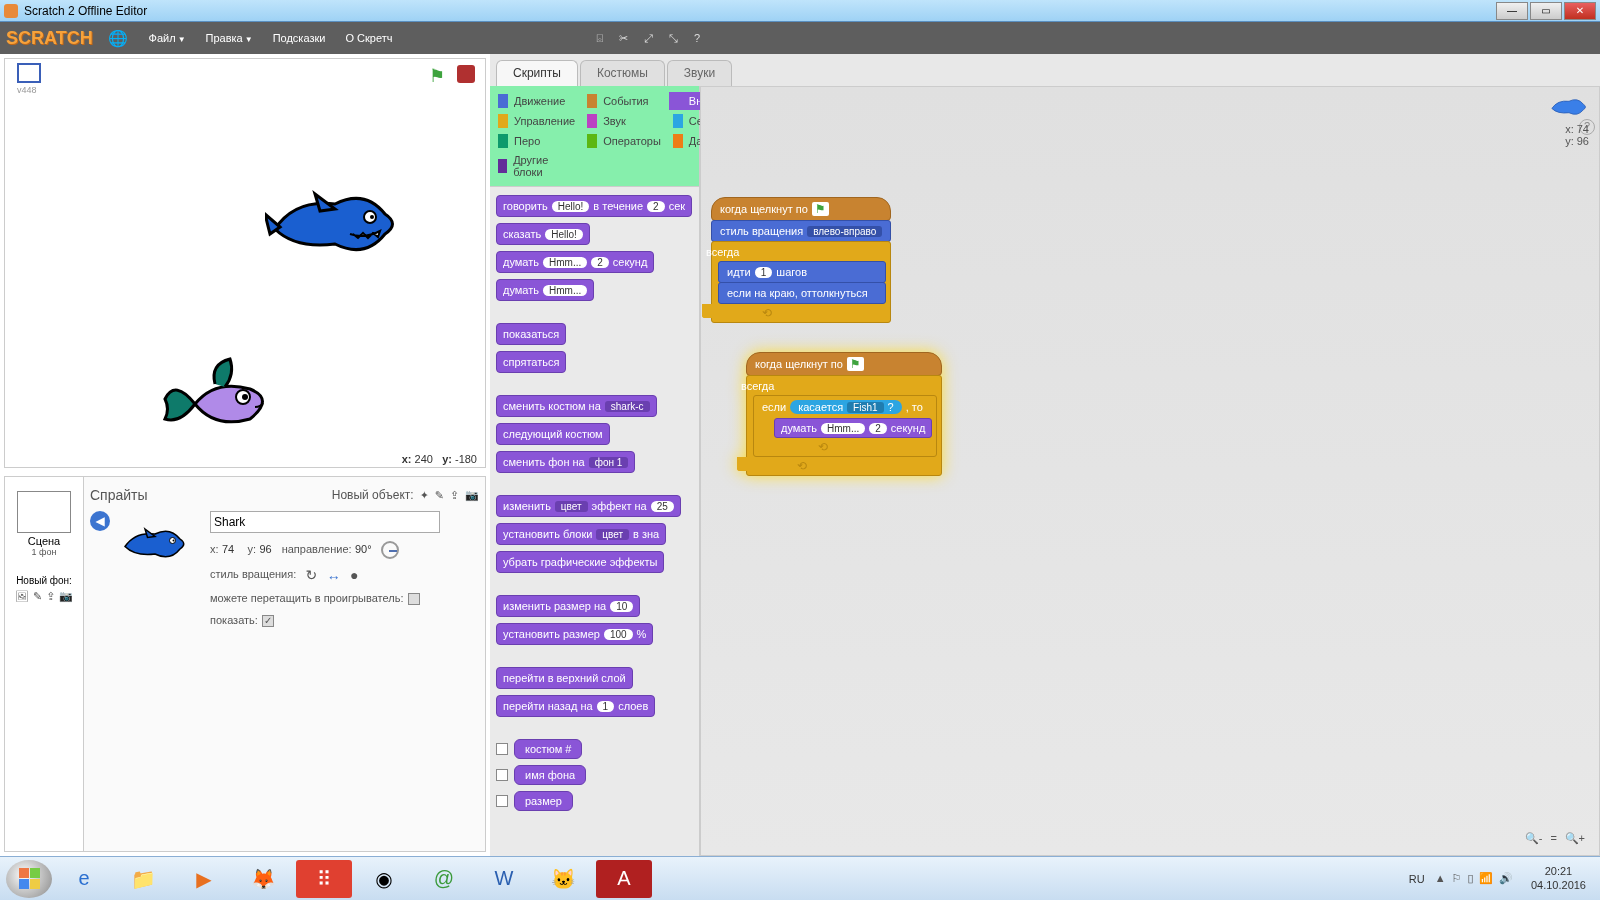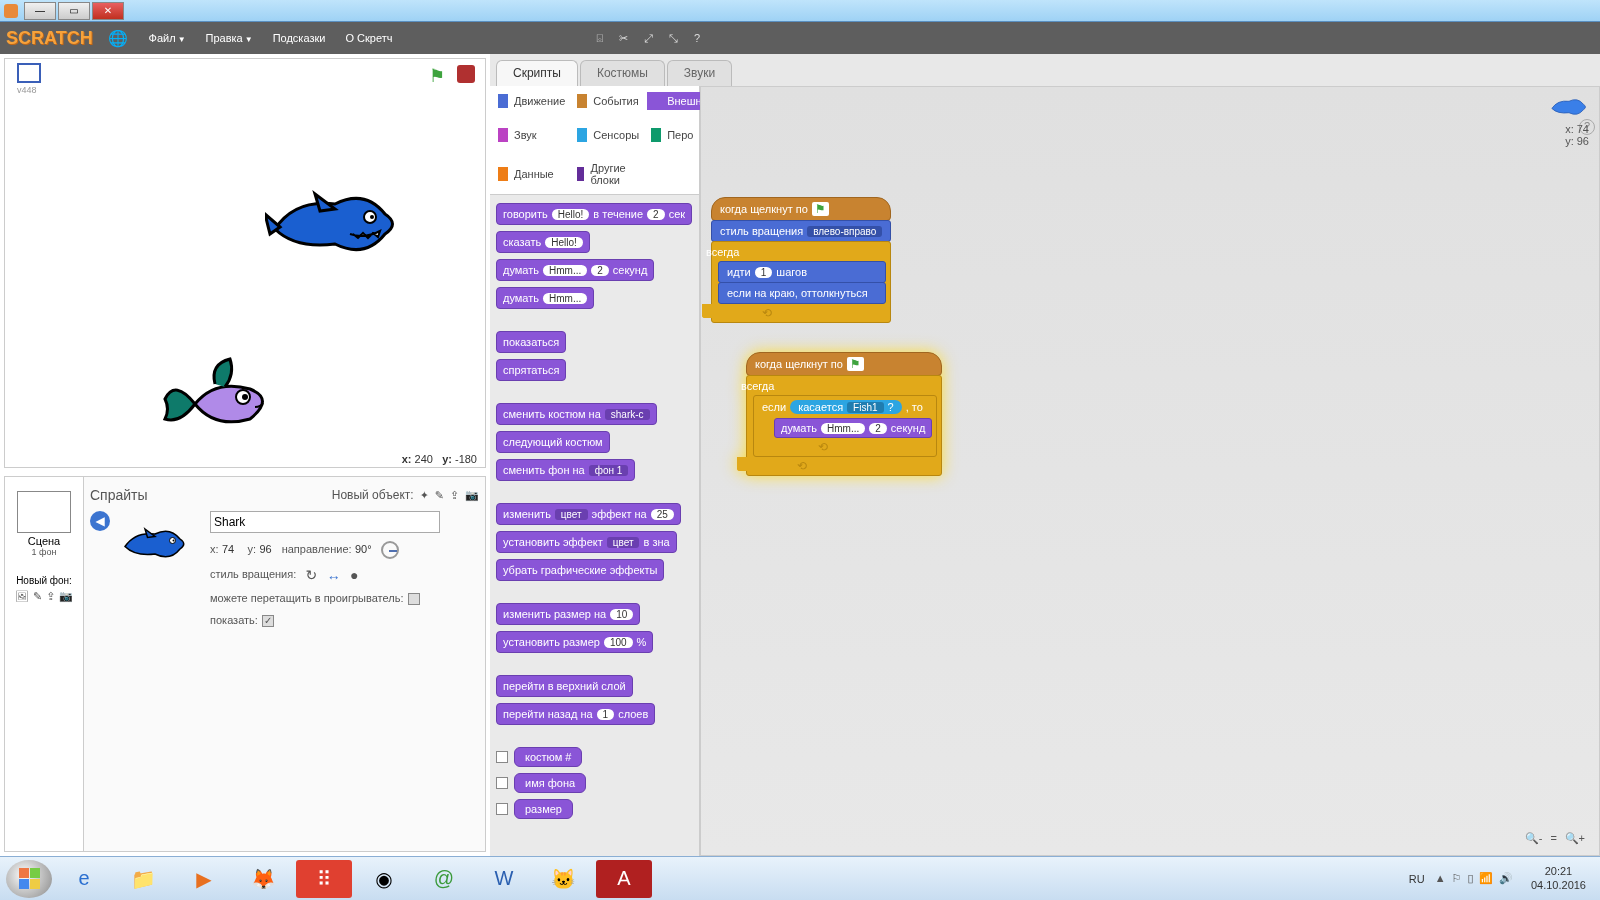--- a/index.html
+++ b/index.html
@@ -54,21 +54,21 @@
 .dircircle{display:inline-block;width:18px;height:18px;border:2px solid #999;border-radius:50%;vertical-align:middle;margin-left:6px;position:relative;}
 .dircircle::after{content:'';position:absolute;width:8px;height:2px;background:#5070b0;top:7px;left:6px;}
 .chk{width:12px;height:12px;border:1px solid #888;display:inline-block;vertical-align:middle;margin-left:4px;background:#ddd;}
 .chk.on::after{content:'✓';font-size:10px;position:relative;top:-2px;left:1px;}
 .rightcol{flex:1;display:flex;flex-direction:column;background:#f0f0f0;}
 .tabs{height:32px;display:flex;padding:6px 6px 0;background:#e8e8e8;}
 .tab{padding:5px 16px;border:1px solid #bbb;border-bottom:none;border-radius:6px 6px 0 0;margin-right:2px;background:#e0e0e0;color:#666;cursor:pointer;font-size:12px;}
 .tab.active{background:#f7f7f7;color:#333;}
 .editorrow{flex:1;display:flex;}
 .palette{width:210px;background:#eaeaea;border-right:1px solid #ccc;}
-.catgrid{display:grid;grid-template-columns:1fr 1fr 1fr 1fr;gap:16px 4px;padding:6px 4px;border-bottom:1px solid #ccc;background:#ffffff;}
+.catgrid{display:grid;grid-template-columns:1fr 1fr 1fr;gap:2px 4px;padding:6px 4px;border-bottom:1px solid #ccc;background:#86efac;}
 .cat{display:flex;align-items:center;padding:2px 4px;cursor:pointer;font-size:11px;color:#444;}
 .cat .sq{width:10px;height:14px;margin-right:6px;}
 .cat.sel{background:#8a55d7;color:#fff;}
 .blocklist{padding:8px 0 8px 6px;display:flex;flex-direction:column;gap:6px;overflow:hidden;text-align:center;}
 .blk{background:#8a55d7;color:#fff;padding:4px 6px;border-radius:4px;font-size:11px;border:1px solid #6a3fb0;display:inline-flex;align-items:center;gap:4px;width:fit-content;white-space:nowrap;}
 .blk .pill{background:#fff;color:#333;border-radius:8px;padding:0 6px;font-size:10px;}
 .blk .drop{background:#6a3fb0;padding:0 6px;border-radius:3px;font-size:10px;}
 .reporter{border-radius:6px;padding:3px 10px;}
 .checkbox-reporter{display:flex;align-items:center;gap:6px;}
 .checkbox-reporter .cb{width:12px;height:12px;border:1px solid #888;background:#fff;}
@@ -103,20 +103,21 @@
 .tbicon{width:56px;height:38px;margin-left:4px;border:1px solid transparent;border-radius:3px;display:flex;align-items:center;justify-content:center;font-size:20px;}
 .tray{margin-left:auto;display:flex;align-items:center;gap:10px;color:#333;font-size:11px;}
 .tray .time{text-align:center;line-height:1.2;padding:0 8px;}
 .trayicons{display:flex;gap:6px;font-size:14px;color:#555;}
 </style>
 </head>
 <body>
 
 <div class="titlebar">
   <div class="icon"></div>
+  <div class="title">Scratch 2 Offline Editor</div>
   <div class="winbtns">
     <div class="winbtn">—</div>
     <div class="winbtn">▭</div>
     <div class="winbtn close">✕</div>
   </div>
 </div>
 
 <div class="menubar">
   <div class="logo">SCRATCH</div>
   <span style="padding:0 10px;font-size:16px;">🌐</span>
@@ -317,21 +318,21 @@
               <span class="drop">фон 1</span>
             </div>
           <div class="spacer"></div>
           <div class="blk">
               <span>изменить</span>
               <span class="drop">цвет</span>
               <span>эффект на</span>
               <span class="pill">25</span>
             </div>
           <div class="blk">
-              <span>установить эффект</span>
+              <span>установить блоки</span>
               <span class="drop">цвет</span>
               <span>в зна</span>
             </div>
           <div class="blk">убрать графические эффекты</div>
           <div class="spacer"></div>
           <div class="blk">
               <span>изменить размер на</span>
               <span class="pill">10</span>
             </div>
           <div class="blk">

